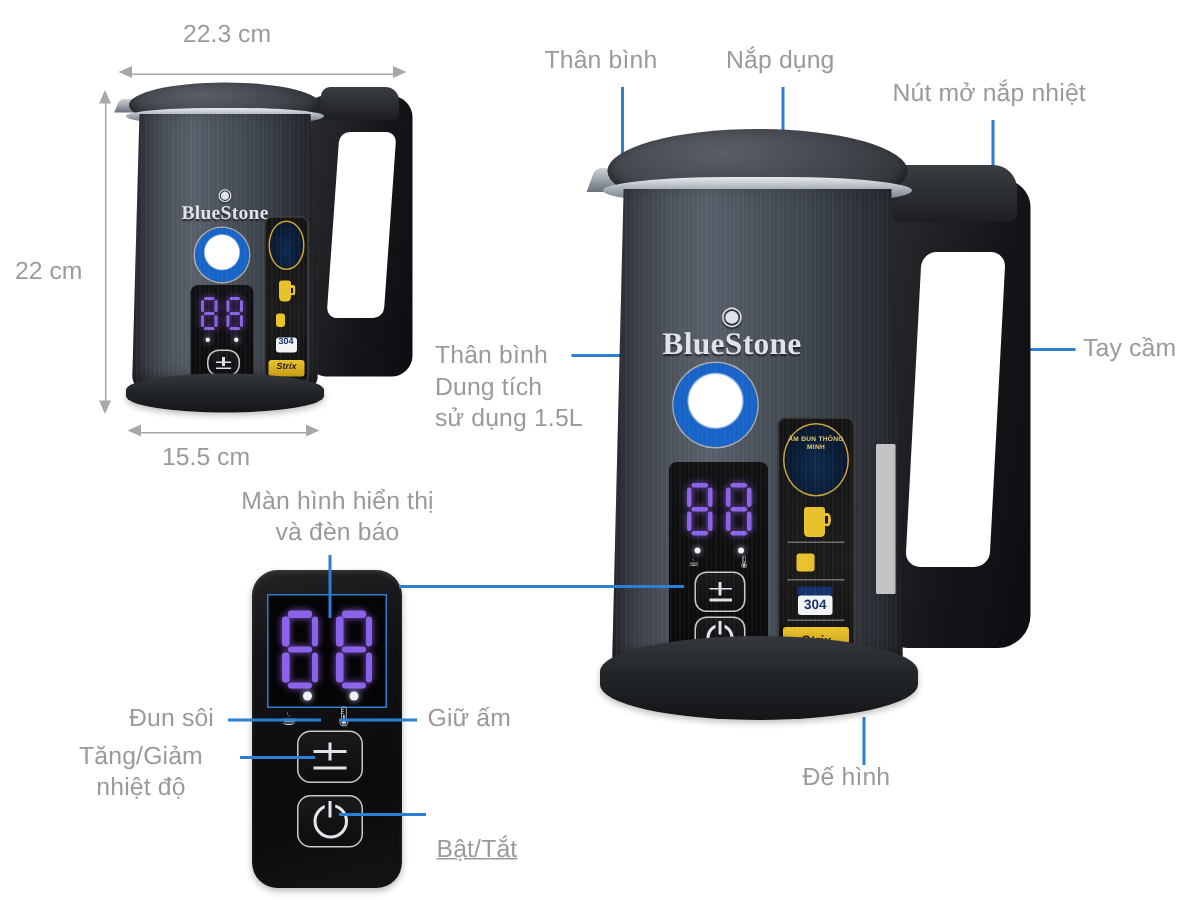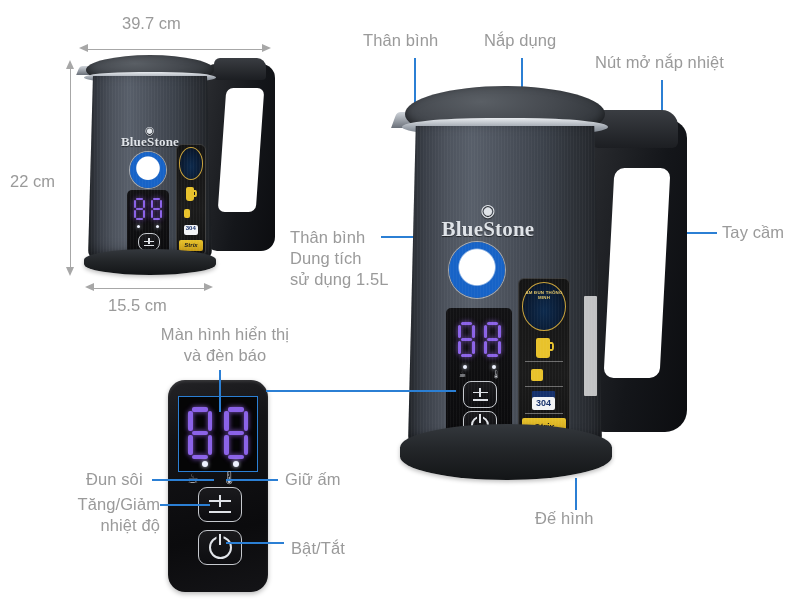--- a/index.html
+++ b/index.html
@@ -99,21 +99,21 @@
   }
   .bigscreen{position:absolute;background:#050506;border-radius:2px;}
   .bluebox{position:absolute;border:1.6px solid #2b7fd4;box-sizing:border-box;}
 </style>
 </head>
 <body>
 
 <div class="stage">
 
   <div>
-    <div class="dimtxt" style="left:122px;top:14px;">39.7 cm</div>
+    <div class="dimtxt" style="left:122px;top:14px;">22.3 cm</div>
     <div class="dimline h" style="left:86px;top:48.5px;width:178px;"></div>
     <div class="arw l" style="left:79px;top:44px;"></div>
     <div class="arw r" style="left:262px;top:44px;"></div>
   </div>
 
   <div>
     <div class="dimtxt" style="left:10px;top:172px;">22 cm</div>
     <div class="dimline v" style="left:70px;top:68px;height:200px;"></div>
     <div class="arw u" style="left:66px;top:60px;"></div>
     <div class="arw d" style="left:66px;top:267px;"></div>
@@ -365,23 +365,23 @@
     <div class="lbl" style="left:86px;top:469px;">Đun sôi</div>
     <div class="leader h" style="left:152px;top:479px;width:62px;"></div>
   </div>
 
   <div>
     <div class="leader h" style="left:226px;top:479px;width:52px;"></div>
     <div class="lbl" style="left:285px;top:469px;">Giữ ấm</div>
   </div>
 
   <div>
-    <div class="lbl" style="left:64px;top:494px;text-align:right;width:96px;">Tăng/Giảm
+    <div class="lbl" style="left:46px;top:494px;text-align:center;width:96px;">Tăng/Giảm
 nhiệt độ</div>
     <div class="leader h" style="left:160px;top:504px;width:50px;"></div>
   </div>
 
   <div>
     <div class="leader h" style="left:226px;top:542px;width:58px;"></div>
-    <div class="lbl" style="left:291px;top:538px;">Bật/Tắt</div>
+    <div class="lbl" style="left:291px;top:556px;text-decoration:underline;">Bật/Tắt</div>
   </div>
 
 </div>
 
 </body></html>

